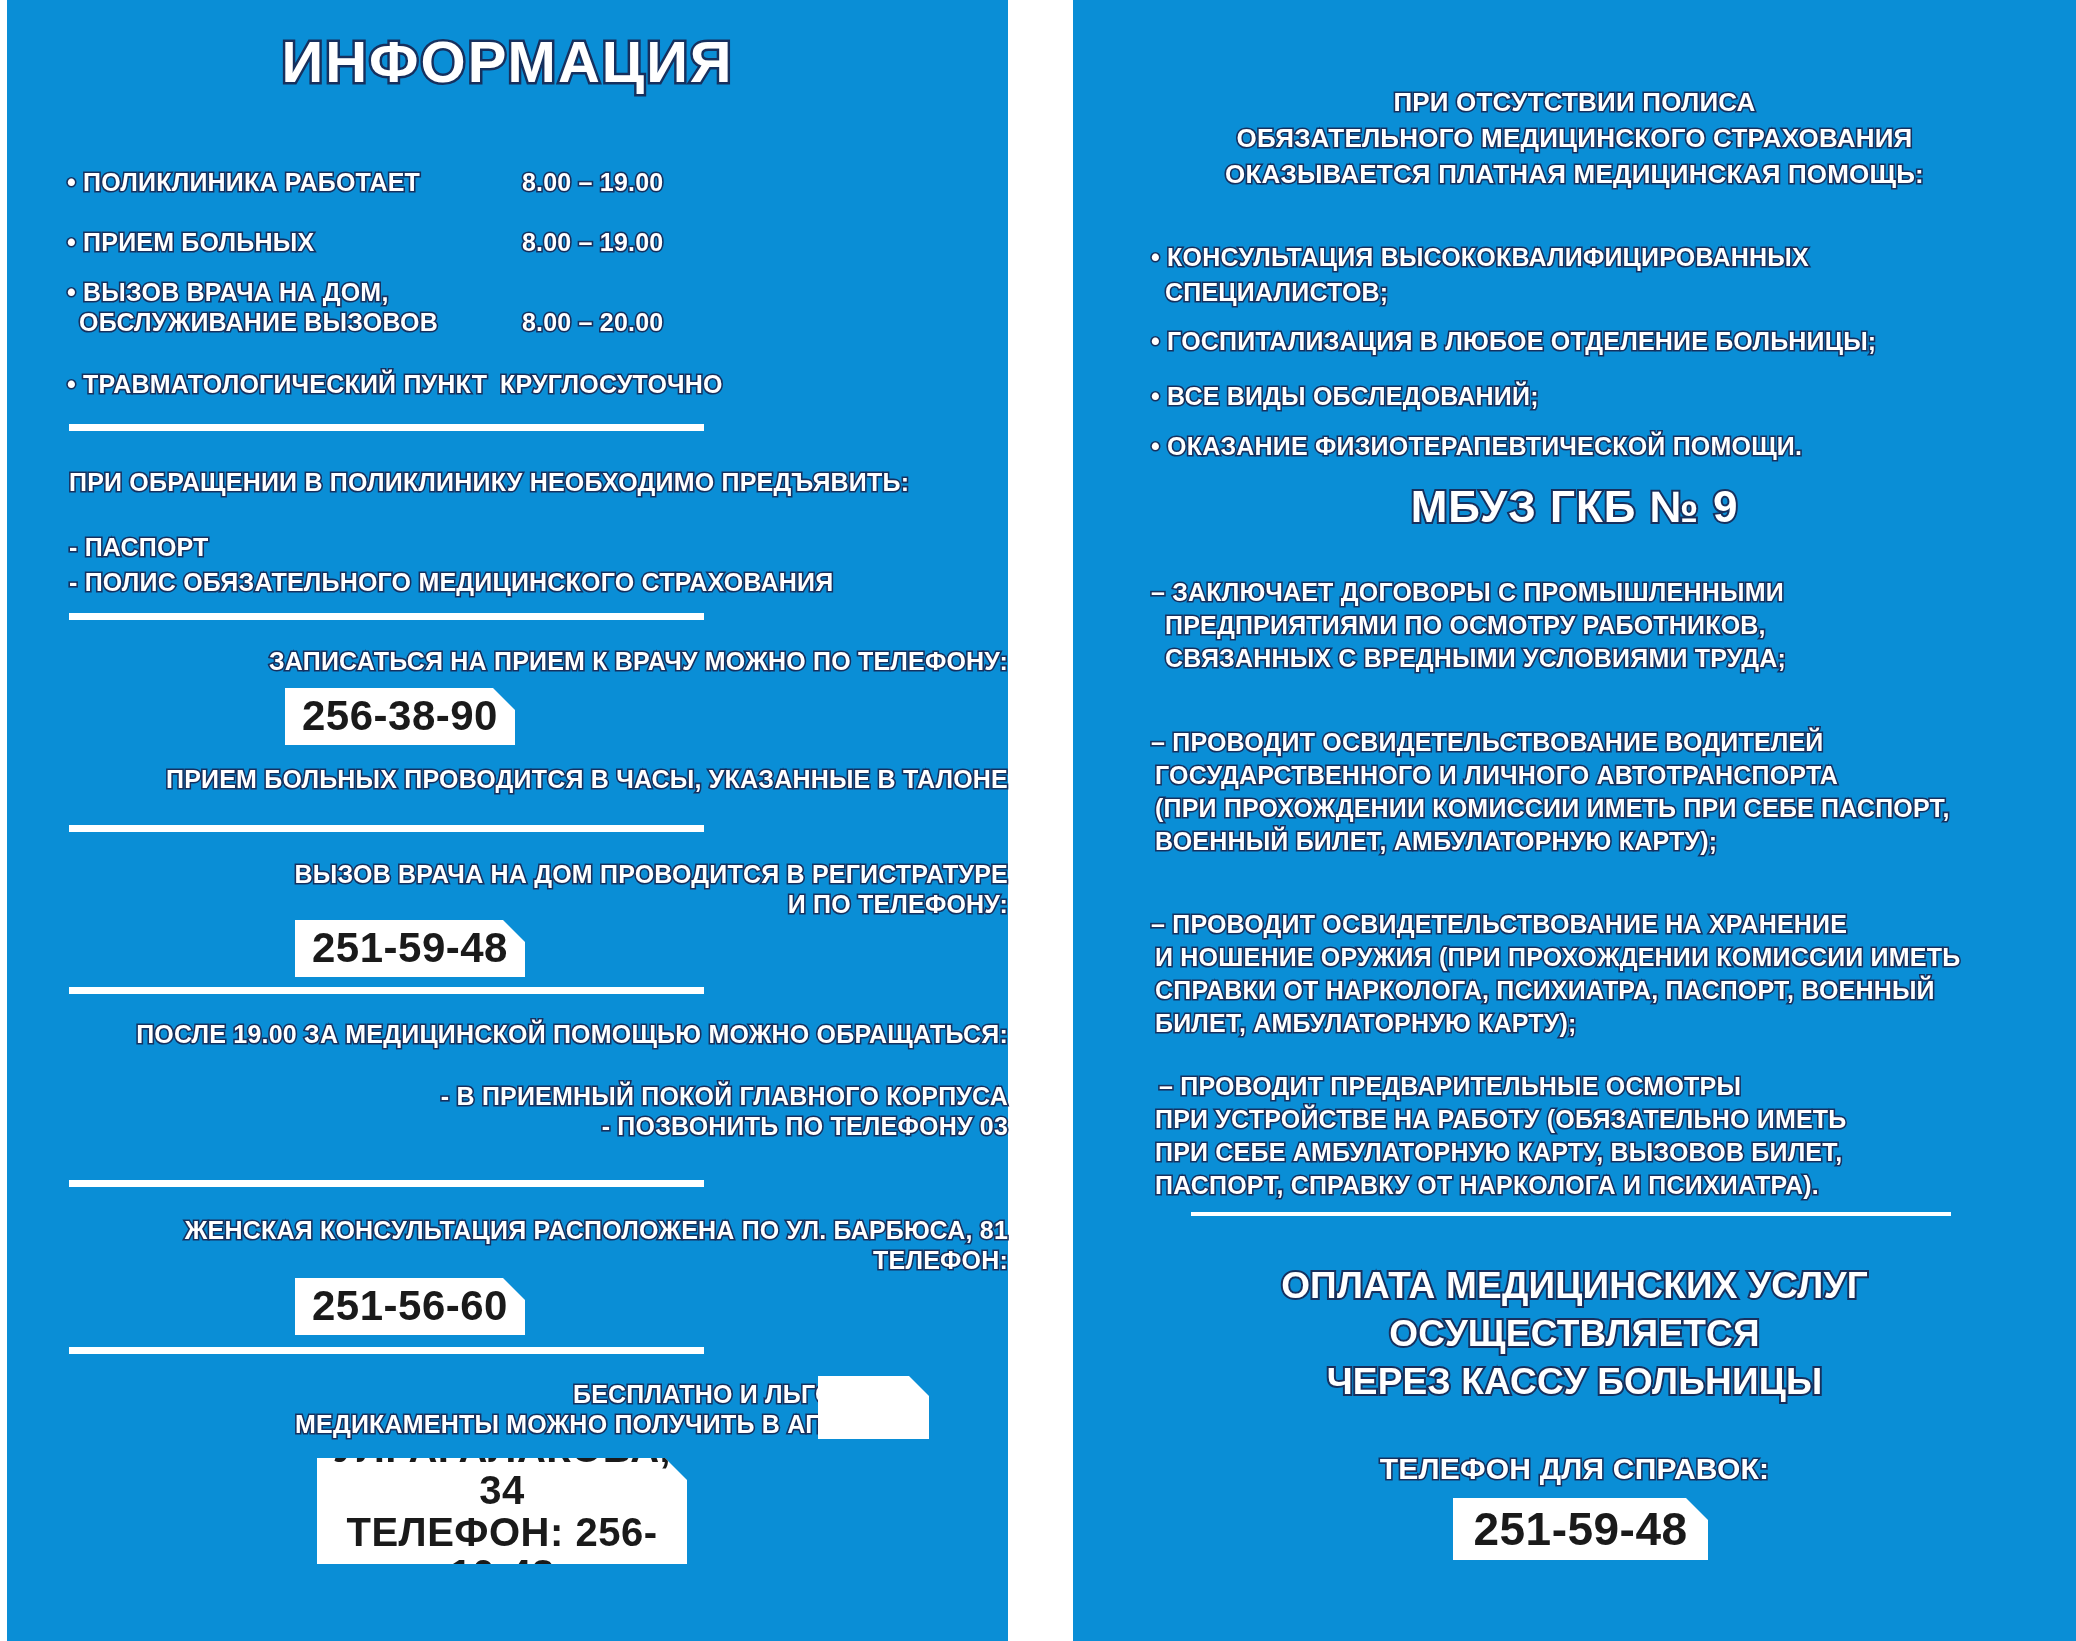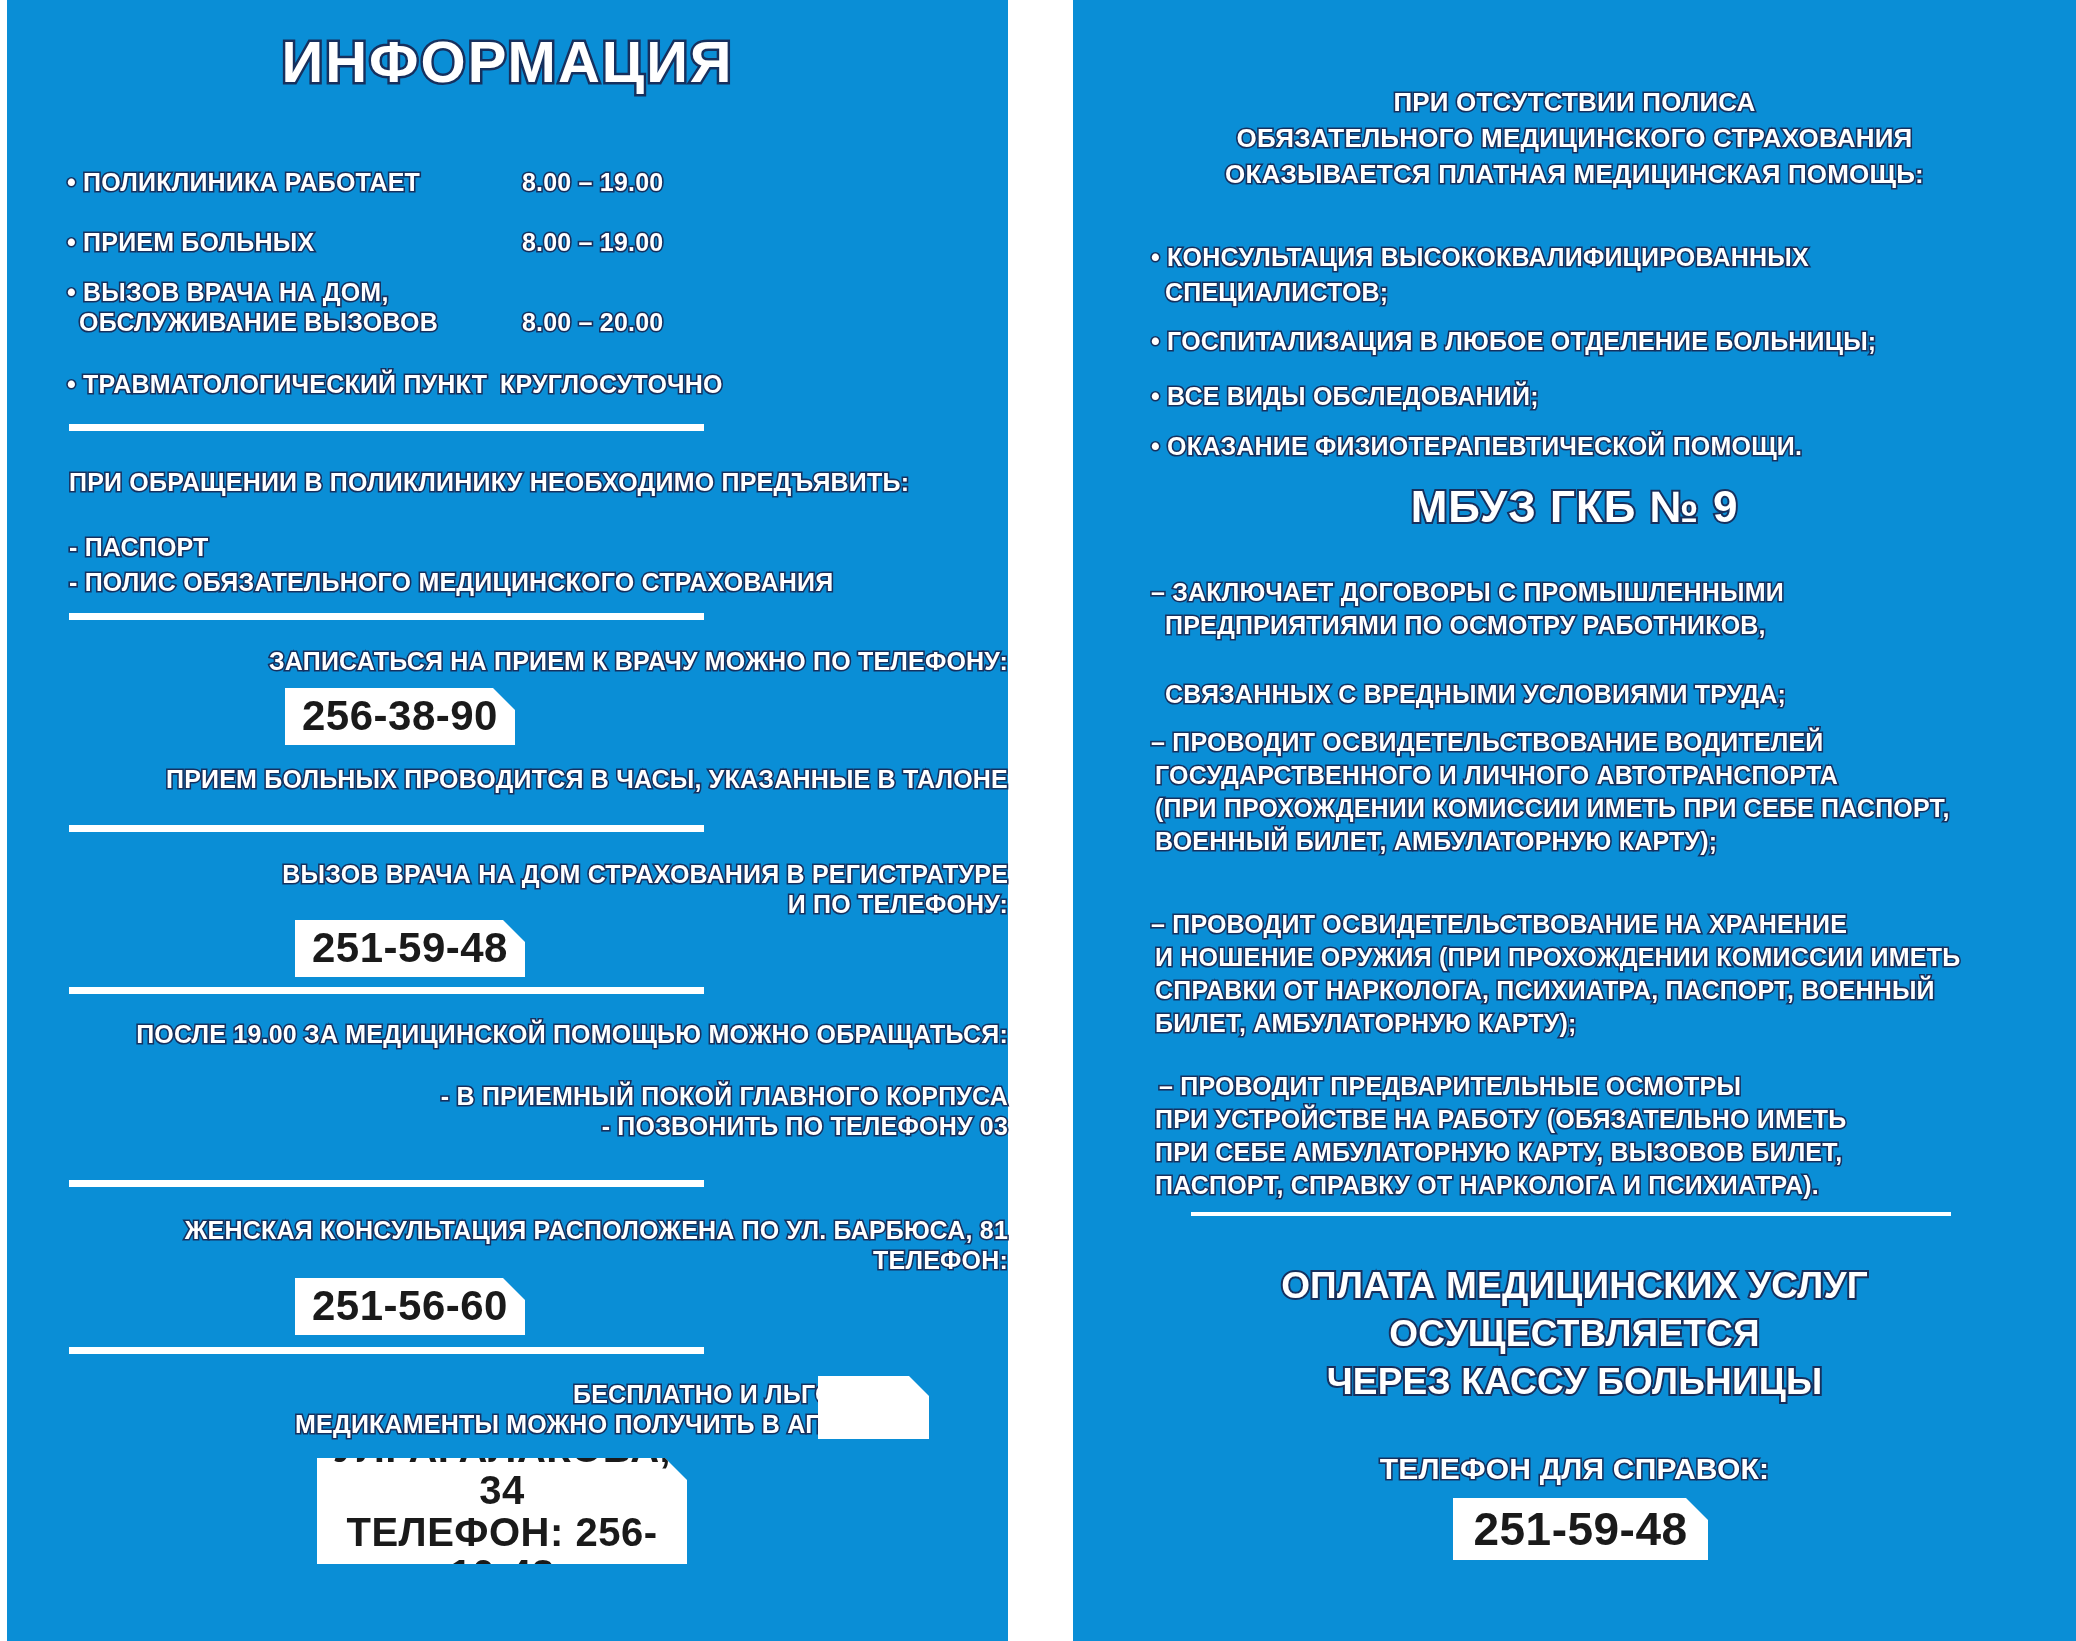--- a/index.html
+++ b/index.html
@@ -184,21 +184,21 @@
   <div class="divider" style="top:613px;"></div>
 
   <div class="otx center-line" style="top:647px;">ЗАПИСАТЬСЯ НА ПРИЕМ К ВРАЧУ МОЖНО ПО ТЕЛЕФОНУ:</div>
 
   <div class="plate" style="left:278px; top:688px; width:230px; height:57px; font-size:42px;">256-38-90</div>
 
   <div class="otx center-line" style="top:765px;">ПРИЕМ БОЛЬНЫХ ПРОВОДИТСЯ В ЧАСЫ, УКАЗАННЫЕ В ТАЛОНЕ</div>
 
   <div class="divider" style="top:825px;"></div>
 
-  <div class="otx center-line" style="top:860px;">ВЫЗОВ ВРАЧА НА ДОМ СТРАХОВАНИЯ В РЕГИСТРАТУРЕ</div>
+  <div class="otx center-line" style="top:860px;">ВЫЗОВ ВРАЧА НА ДОМ ПРОВОДИТСЯ В РЕГИСТРАТУРЕ</div>
   <div class="otx center-line" style="top:890px;">И ПО ТЕЛЕФОНУ:</div>
 
   <div class="plate" style="left:288px; top:920px; width:230px; height:57px; font-size:42px;">251-59-48</div>
 
   <div class="divider" style="top:987px;"></div>
 
   <div class="otx center-line" style="top:1020px;">ПОСЛЕ 19.00 ЗА МЕДИЦИНСКОЙ ПОМОЩЬЮ МОЖНО ОБРАЩАТЬСЯ:</div>
 
   <div class="otx center-line" style="top:1082px;">- В ПРИЕМНЫЙ ПОКОЙ ГЛАВНОГО КОРПУСА</div>
   <div class="otx center-line" style="top:1112px;">- ПОЗВОНИТЬ ПО ТЕЛЕФОНУ 03</div>
@@ -236,21 +236,21 @@
   <div class="otx r-left" style="left:78px; top:327px;">• ГОСПИТАЛИЗАЦИЯ В ЛЮБОЕ ОТДЕЛЕНИЕ БОЛЬНИЦЫ;</div>
 
   <div class="otx r-left" style="left:78px; top:382px;">• ВСЕ ВИДЫ ОБСЛЕДОВАНИЙ;</div>
 
   <div class="otx r-left" style="left:78px; top:432px;">• ОКАЗАНИЕ ФИЗИОТЕРАПЕВТИЧЕСКОЙ ПОМОЩИ.</div>
 
   <div class="otx r-head" style="top:482px;">МБУЗ ГКБ № 9</div>
 
   <div class="otx r-left" style="left:78px; top:578px;">– ЗАКЛЮЧАЕТ ДОГОВОРЫ С ПРОМЫШЛЕННЫМИ</div>
   <div class="otx r-left" style="left:92px; top:611px;">ПРЕДПРИЯТИЯМИ ПО ОСМОТРУ РАБОТНИКОВ,</div>
-  <div class="otx r-left" style="left:92px; top:644px;margin-top:36px;">СВЯЗАННЫХ С ВРЕДНЫМИ УСЛОВИЯМИ ТРУДА;</div>
+  <div class="otx r-left" style="left:92px; top:644px;">СВЯЗАННЫХ С ВРЕДНЫМИ УСЛОВИЯМИ ТРУДА;</div>
 
   <div class="otx r-left" style="left:78px; top:728px;">– ПРОВОДИТ ОСВИДЕТЕЛЬСТВОВАНИЕ ВОДИТЕЛЕЙ</div>
   <div class="otx r-left" style="left:82px; top:761px;">ГОСУДАРСТВЕННОГО И ЛИЧНОГО АВТОТРАНСПОРТА</div>
   <div class="otx r-left" style="left:82px; top:794px;">(ПРИ ПРОХОЖДЕНИИ КОМИССИИ ИМЕТЬ ПРИ СЕБЕ ПАСПОРТ,</div>
   <div class="otx r-left" style="left:82px; top:827px;">ВОЕННЫЙ БИЛЕТ, АМБУЛАТОРНУЮ КАРТУ);</div>
 
   <div class="otx r-left" style="left:78px; top:910px;">– ПРОВОДИТ ОСВИДЕТЕЛЬСТВОВАНИЕ НА ХРАНЕНИЕ</div>
   <div class="otx r-left" style="left:82px; top:943px;">И НОШЕНИЕ ОРУЖИЯ (ПРИ ПРОХОЖДЕНИИ КОМИССИИ ИМЕТЬ</div>
   <div class="otx r-left" style="left:82px; top:976px;">СПРАВКИ ОТ НАРКОЛОГА, ПСИХИАТРА, ПАСПОРТ, ВОЕННЫЙ</div>
   <div class="otx r-left" style="left:82px; top:1009px;">БИЛЕТ, АМБУЛАТОРНУЮ КАРТУ);</div>

